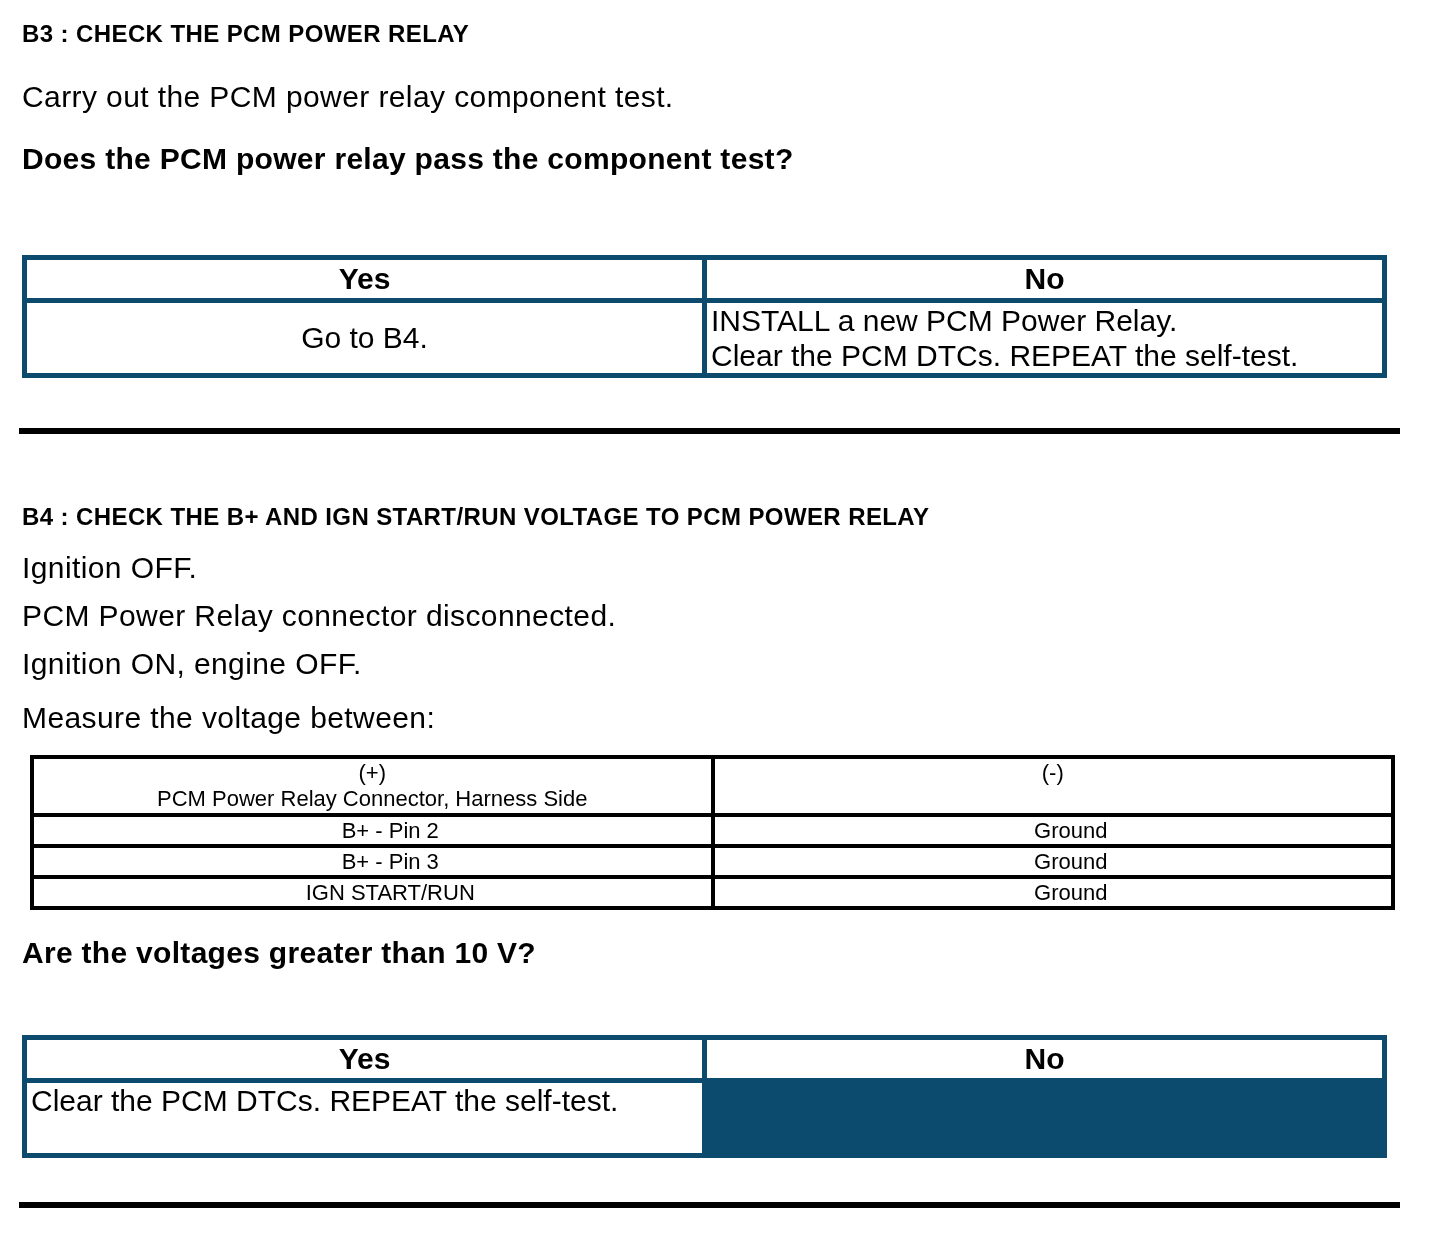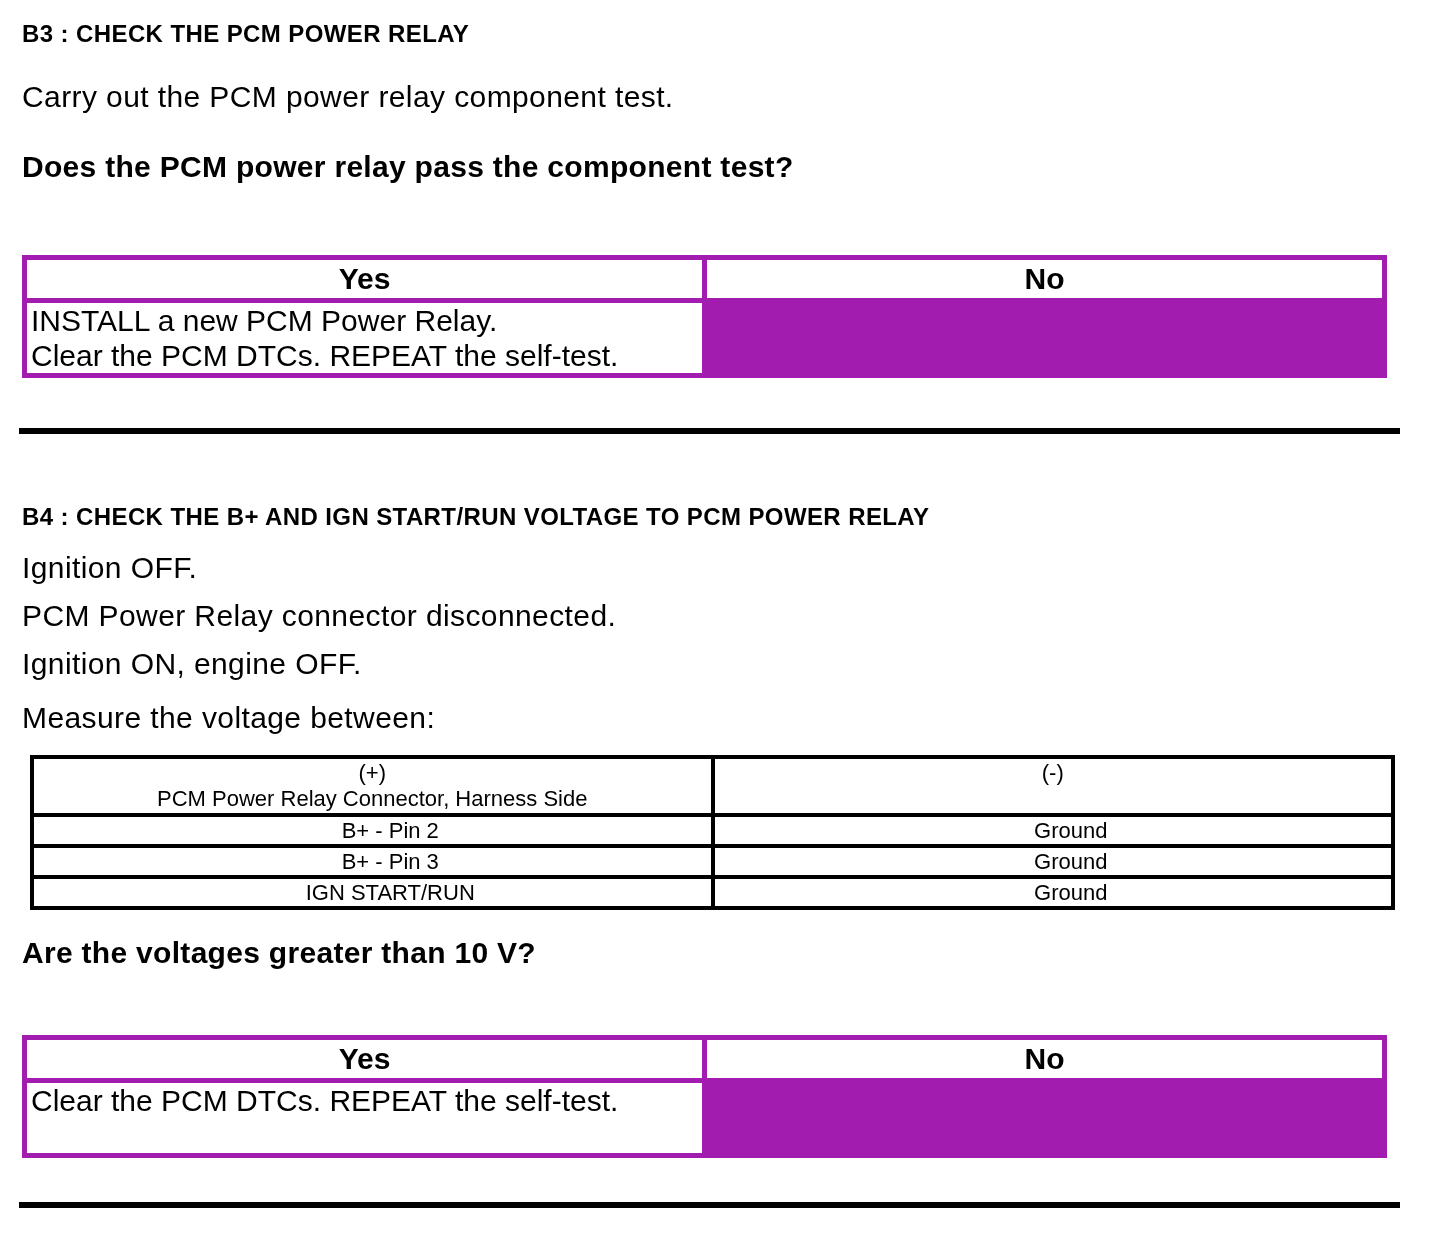--- a/index.html
+++ b/index.html
@@ -33,21 +33,21 @@
     font-weight: bold;
     letter-spacing: 0.3px;
     white-space: nowrap;
   }
 
   
   .decision-table {
     left: 22px;
     width: 1365px;
     box-sizing: border-box;
-    background: #a21caf;
+    background: #0c4a6e;
     display: grid;
     grid-template-columns: 1fr 1fr;
     grid-template-rows: 38px 70px;
     gap: 5px;
     padding: 5px;
   }
   .dt-header {
     background: #ffffff;
     font-size: 30px;
     font-weight: bold;
@@ -108,25 +108,26 @@
 </style>
 </head>
 <body>
 
 <div>
 
   <div class="abs step-heading" style="top:20px">B3 : CHECK THE PCM POWER RELAY</div>
 
   <div class="abs body-text" style="top:80px">Carry out the PCM power relay component test.</div>
 
-  <div class="abs question-text" style="top:150px">Does the PCM power relay pass the component test?</div>
+  <div class="abs question-text" style="top:142px">Does the PCM power relay pass the component test?</div>
 
   <div class="abs decision-table" style="top:255px">
     <div class="dt-header">Yes</div>
     <div class="dt-header">No</div>
+    <div class="dt-yes">Go to B4.</div>
     <div class="dt-no">
       <div>INSTALL a new PCM Power Relay.</div>
       <div>Clear the PCM DTCs. REPEAT the self-test.</div>
     </div>
   </div>
 
   <div class="abs rule" style="top:428px"></div>
 
   <div class="abs step-heading" style="top:503px">B4 : CHECK THE B+ AND IGN START/RUN VOLTAGE TO PCM POWER RELAY</div>
 

